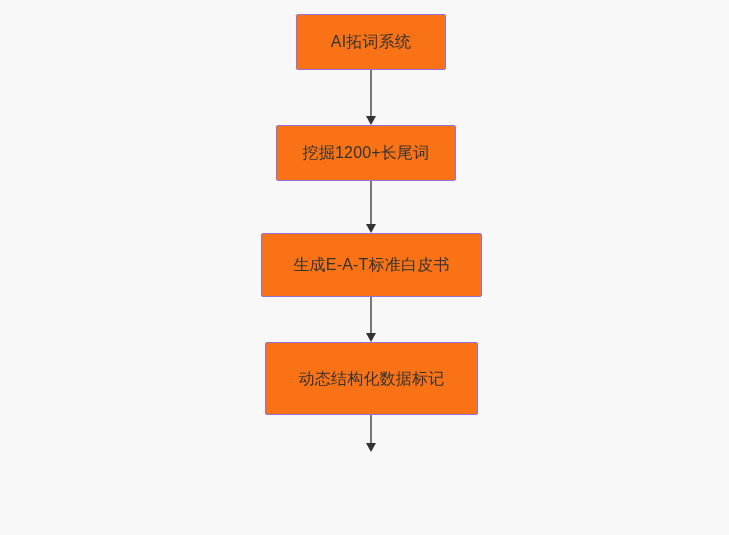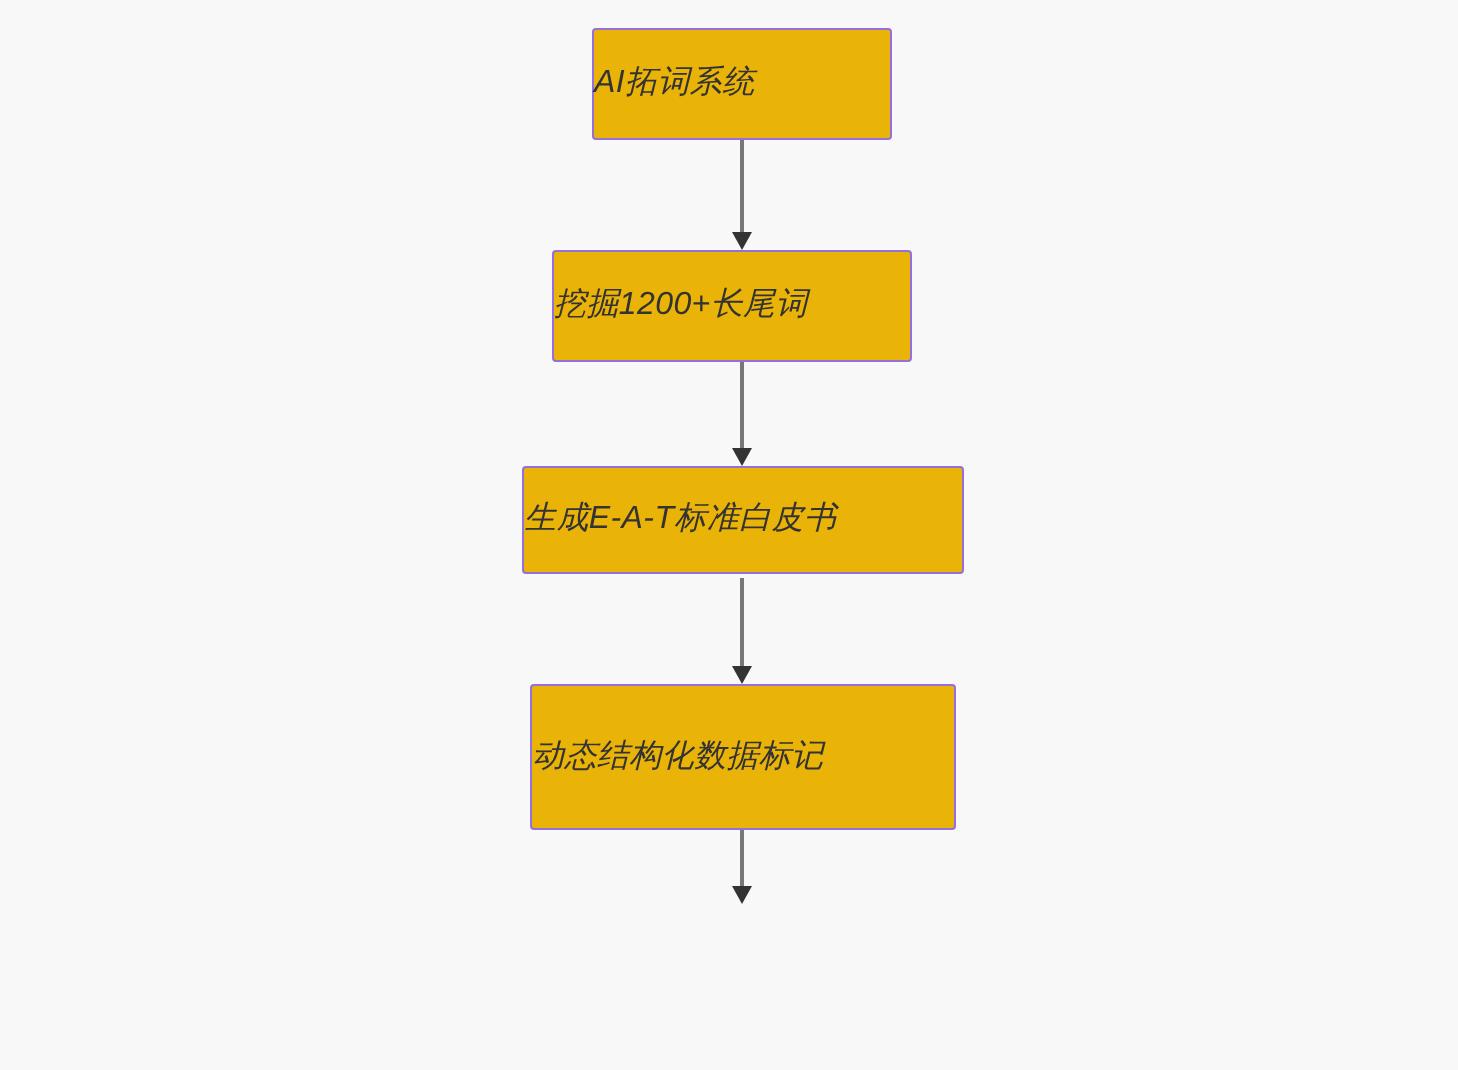--- a/index.html
+++ b/index.html
@@ -14,32 +14,31 @@
     overflow: hidden;
   }
   #flowchart-canvas {
     position: relative;
     width: 729px;
     height: 535px;
   }
   .node {
     position: absolute;
     box-sizing: border-box;
-    background: #eab308;
+    background: #f97316;
     border: 1.4px solid #9370db;
     border-radius: 2px;
     display: flex;
     align-items: center;
-    justify-content: flex-start;
+    justify-content: center;
     color: #333333;
     font-size: 16px;
     line-height: 1;
     letter-spacing: 0.2px;
     white-space: nowrap;
-    font-style: italic;
   }
   .edge {
     position: absolute;
     width: 0;
     height: 0;
     overflow: visible;
   }
   .edge svg {
     position: absolute;
     left: 0;
@@ -82,19 +81,19 @@
         <line class="edge-line" x1="7" y1="0" x2="7" y2="48"></line>
         <polygon class="edge-arrow" points="2,46 12,46 7,55"></polygon>
       </svg>
     </div>
     <div class="node" style="left: 296px; top: 14px; width: 150px; height: 56px;">
       <span>AI拓词系统</span>
     </div>
     <div class="node" style="left: 276px; top: 125px; width: 180px; height: 56px;">
       <span>挖掘1200+长尾词</span>
     </div>
-    <div class="node" style="left: 261px; top: 233px; width: 221px; height: 54px;">
+    <div class="node" style="left: 261px; top: 233px; width: 221px; height: 64px;">
       <span>生成E-A-T标准白皮书</span>
     </div>
     <div class="node" style="left: 265px; top: 342px; width: 213px; height: 73px;">
       <span>动态结构化数据标记</span>
     </div>
   </div>
 
 </body></html>

